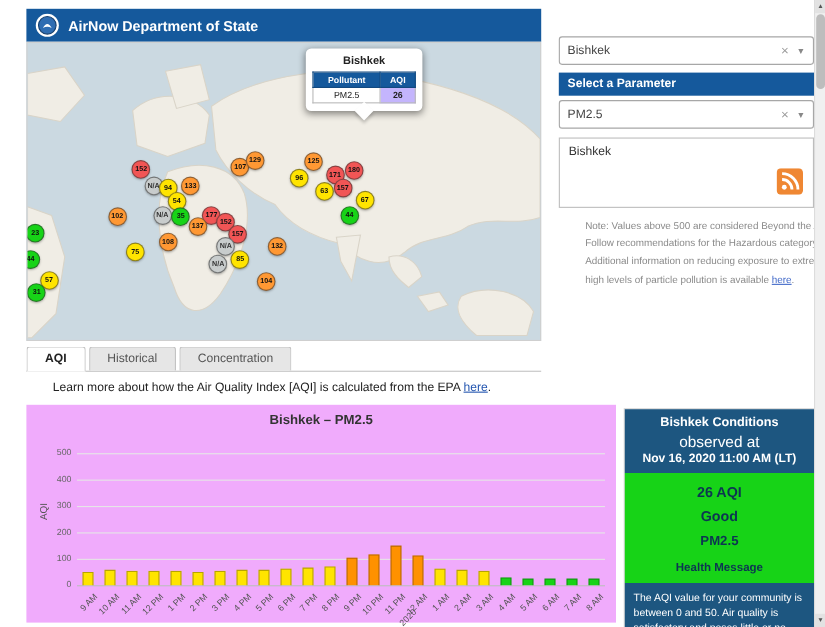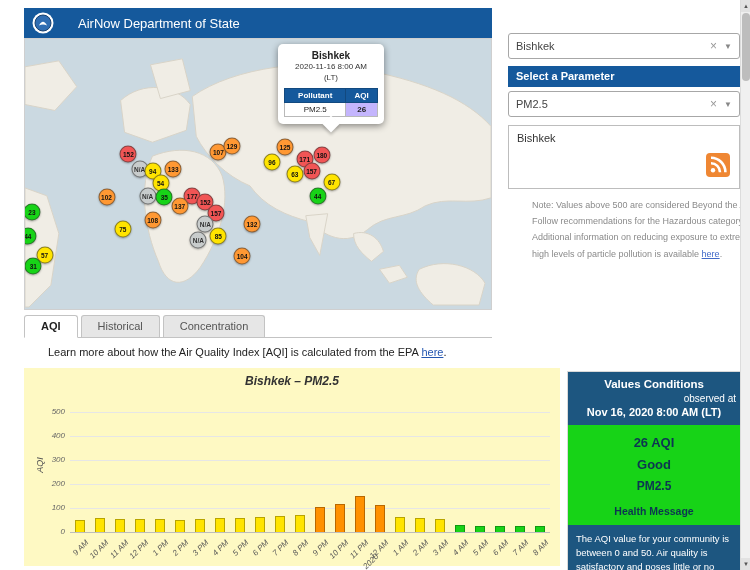--- a/index.html
+++ b/index.html
@@ -4,21 +4,21 @@
 <style>
   * { margin:0; padding:0; box-sizing:border-box; }
   html,body { width:750px; height:570px; overflow:hidden; background:#fff;
               font-family:"Liberation Sans", sans-serif; }
   .page { position:relative; width:750px; height:570px; background:#fff; }
 
   
   .header-bar { position:absolute; left:24px; top:8px; width:468px; height:30px;
                 background:#15599c; display:flex; align-items:center; padding:0 8px; }
   .seal { width:22px; height:22px; flex:0 0 22px; }
-  .header-title { color:#fff; font-size:13px; font-weight:normal; margin-left:24px; }
+  .header-title { color:#fff; font-size:13px; font-weight:bold; margin-left:8px; }
 
   
   .map { position:absolute; left:24px; top:38px; width:468px; height:272px;
          background:#cbd9e1; border:1px solid #cfcfcf; overflow:hidden; }
   .land { position:absolute; left:0; top:0; width:100%; height:100%; }
   .markers { position:absolute; inset:0; }
   .marker { position:absolute; width:17px; height:17px; border-radius:50%;
             border:1px solid rgba(50,50,50,.55); transform:translate(-50%,-50%);
             font-size:6.5px; font-weight:bold; color:#111; display:flex;
             align-items:center; justify-content:center;
@@ -70,21 +70,21 @@
   .rss-box { position:absolute; left:508px; top:125px; width:232px; height:64px;
              border:1px solid #bdbdbd; background:#fff; }
   .rss-city { position:absolute; left:8px; top:6px; font-size:11px; color:#333; }
   .rss-icon { position:absolute; right:9px; top:27px; width:24px; height:24px; cursor:pointer; }
   .note { position:absolute; left:532px; top:197px; width:230px; font-size:9px;
           color:#8a8a8a; line-height:1.8; }
   .note a { color:#4169c8; text-decoration:underline; cursor:pointer; }
 
   
   .chart-panel { position:absolute; left:24px; top:368px; width:536px; height:198px;
-                 background:#fef9c3;font-style:italic; }
+                 background:#f0abfc; }
   .chart-title { text-align:center; font-size:12px; font-weight:bold; color:#333;
                  padding-top:6px; }
   .ylabel { position:absolute; left:8px; top:92px; transform:rotate(-90deg);
             font-size:9px; color:#555; }
   .chart-plot { position:absolute; left:46px; top:32px; width:480px; height:132px; }
   .gridline { position:absolute; left:0; width:100%; height:1px; background:#e6e6e6; }
   .gridline.baseline { background:#bdbdbd; }
   .ytick { position:absolute; right:100%; margin-right:5px; font-size:8px; color:#666; }
   .bar { position:absolute; bottom:0; width:10px; border:1px solid rgba(0,0,0,.28);
          border-bottom:none; z-index:2; cursor:pointer; }
@@ -92,21 +92,21 @@
   .bar.moderate { background:#ffe400; }
   .bar.usg { background:#ff9100; }
   .xlabel { position:absolute; font-size:8px; color:#555; white-space:nowrap;
             transform:translateX(-100%) rotate(-45deg); transform-origin:100% 0; }
 
   
   .conditions { position:absolute; left:568px; top:372px; width:172px;
                 box-shadow:0 0 0 1px #d9d9d9; }
   .cond-top { background:#1d5680; color:#fff; text-align:center; padding:6px 4px 7px; }
   .cond-title { font-size:11.5px; font-weight:bold; }
-  .cond-observed { font-size:10px; margin-top:3px;text-align:right; }
+  .cond-observed { font-size:14px; margin-top:3px; }
   .cond-datetime { font-size:11px; font-weight:bold; margin-top:2px; }
   .cond-green { background:#17d317; text-align:center; padding:10px 4px 8px; color:#0d3552; }
   .cond-aqi { font-size:13px; font-weight:bold; }
   .cond-cat { font-size:13px; font-weight:bold; margin-top:7px; }
   .cond-param { font-size:12px; font-weight:bold; margin-top:7px; }
   .cond-health { font-size:10.5px; font-weight:bold; margin-top:12px;text-align:center; }
   .cond-msg { background:#1d5680; color:#fff; font-size:9.5px; line-height:1.45;
               padding:7px 8px 9px; }
 
   
@@ -181,24 +181,20 @@
         <div class="marker moderate" style="left: 57.9%; top: 50%;">63</div>
         <div class="marker unhealthy" style="left: 60%; top: 44.5%;">171</div>
         <div class="marker unhealthy" style="left: 63.7%; top: 43%;">180</div>
         <div class="marker unhealthy" style="left: 61.5%; top: 49%;">157</div>
         <div class="marker moderate" style="left: 65.8%; top: 53%;">67</div>
         <div class="marker good" style="left: 62.8%; top: 58%;">44</div>
       </div>
 
     <div class="map-popup">
       <div class="popup-city">Bishkek</div>
-      <div class="popup-date">
-        <span>2020-11-16 8:00 AM</span><br>
-        <span>(LT)</span>
-      </div>
       <table class="popup-table">
         <tbody>
             <tr>
           <th>Pollutant</th>
           <th>AQI</th>
         </tr>
         <tr>
           <td>PM2.5</td>
           <td class="aqi-val">26</td>
         </tr>
@@ -306,23 +302,23 @@
         <div class="bar good" title="7 AM: 23" style="left: 445px; height: 6px;"></div>
         <span class="xlabel" style="left: 454px; top: 138px;">7 AM</span>
         <div class="bar good" title="8 AM: 26" style="left: 465px; height: 6px;"></div>
         <span class="xlabel" style="left: 474px; top: 138px;">8 AM</span>
         <span class="xlabel" style="left: 304px; top: 152px;">2020</span>
       </div>
   </div>
 
   <div class="conditions">
     <div class="cond-top">
-      <div class="cond-title">Values Conditions</div>
+      <div class="cond-title">Bishkek Conditions</div>
       <div class="cond-observed">observed at</div>
-      <div class="cond-datetime">Nov 16, 2020 8:00 AM (LT)</div>
+      <div class="cond-datetime">Nov 16, 2020 11:00 AM (LT)</div>
     </div>
     <div class="cond-green">
       <div class="cond-aqi">26 AQI</div>
       <div class="cond-cat">Good</div>
       <div class="cond-param">PM2.5</div>
       <div class="cond-health">Health Message</div>
     </div>
     <div class="cond-msg">The AQI value for your community is between 0 and 50. Air quality is satisfactory and poses little or no health risk.</div>
   </div>
 

